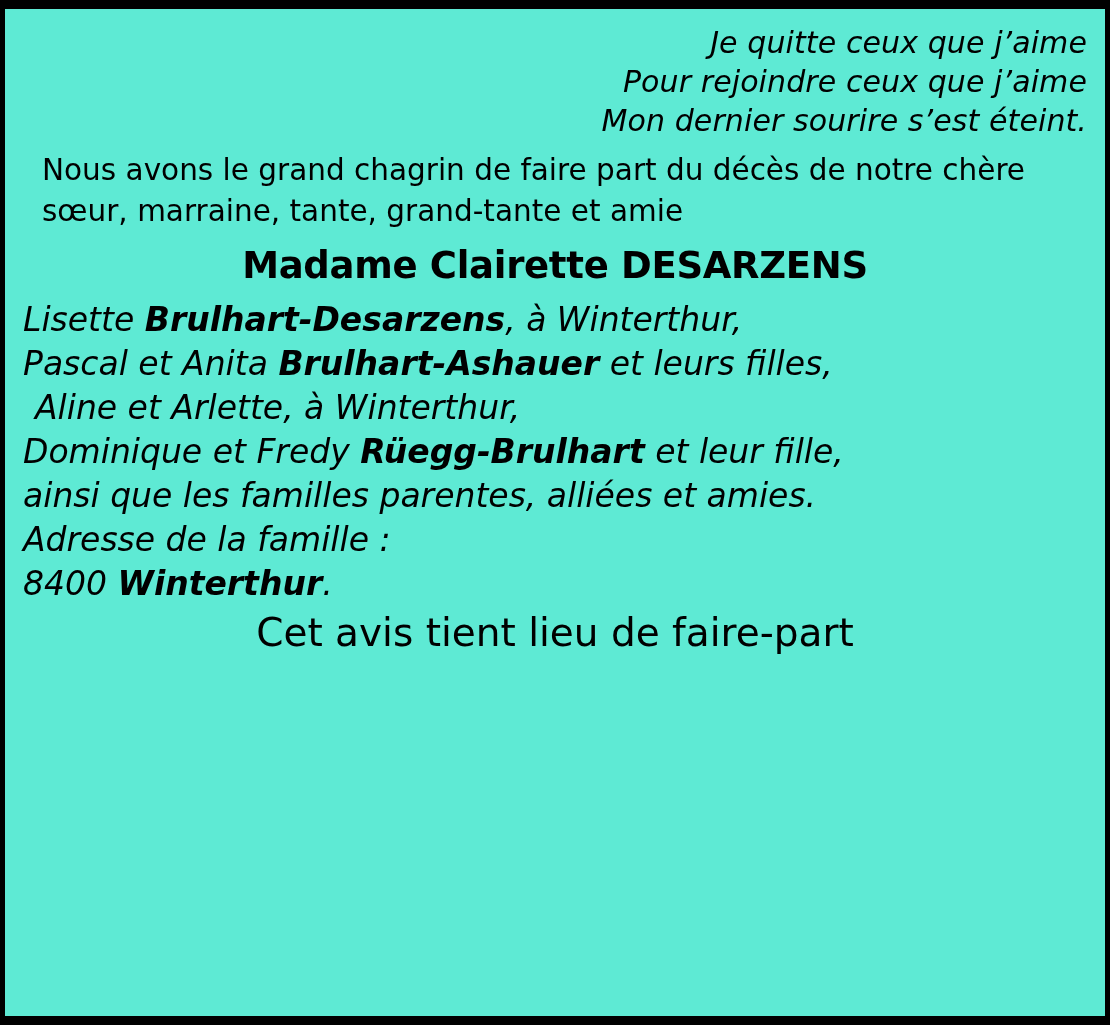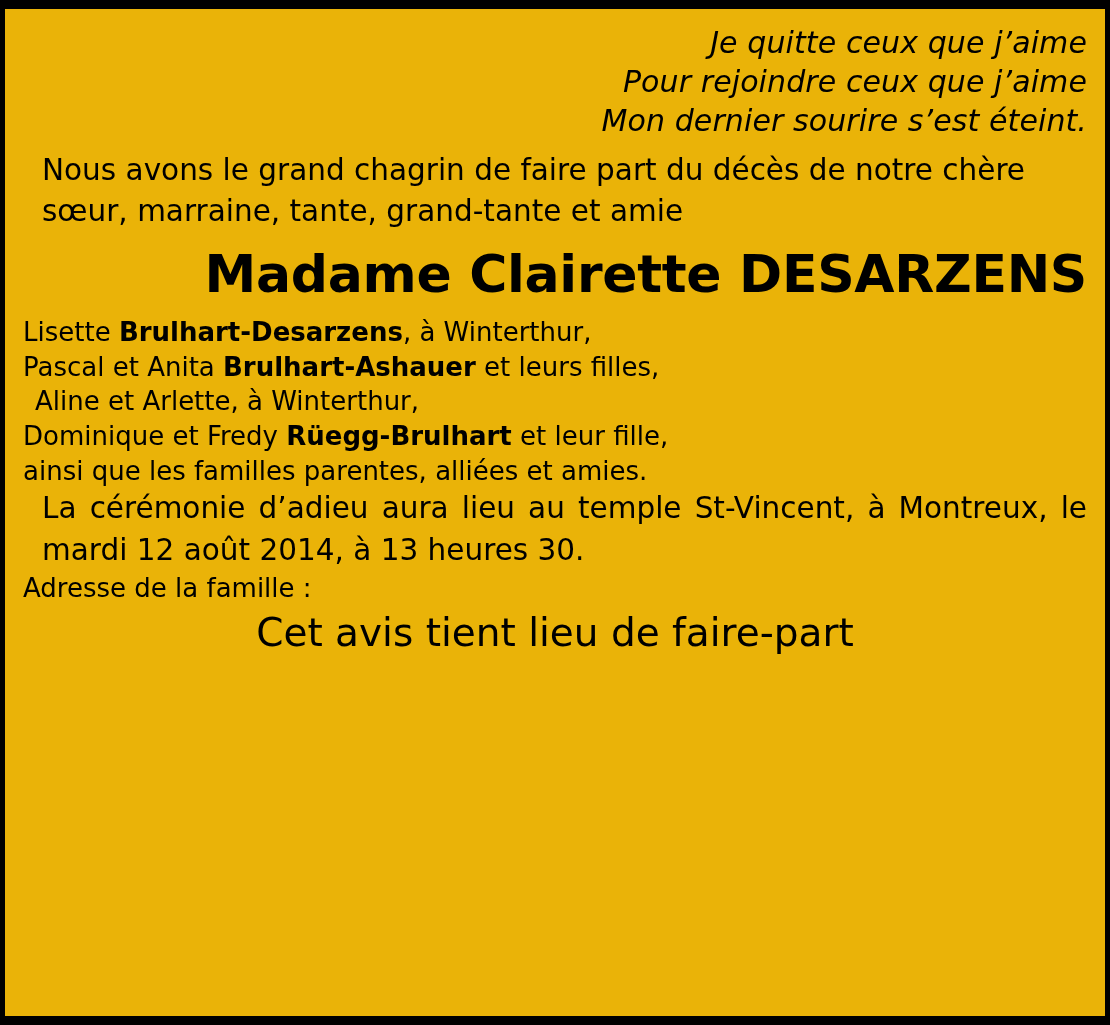--- a/index.html
+++ b/index.html
@@ -7,21 +7,21 @@
     padding: 0;
     background: #ffffff;
   }
   body {
     font-family: "DejaVu Sans", sans-serif;
   }
   .page {
     width: 1110px;
     height: 1025px;
     box-sizing: border-box;
-    background: #eab308;
+    background: #5eead4;
     border-top: 9px solid #000000;
     border-bottom: 9px solid #000000;
     border-left: 5px solid #000000;
     border-right: 5px solid #000000;
     position: relative;
     overflow: hidden;
   }
   .inner {
     padding: 14px 18px 0 18px;
     box-sizing: border-box;
@@ -43,32 +43,33 @@
     font-size: 29.5px;
     line-height: 1.40;
     color: #000;
     margin-left: 19px;
   }
   .para-justify {
     text-align: justify;
     text-align-last: left;
   }
   .name {
-    text-align: right;
+    text-align: center;
     font-weight: bold;
-    font-size: 52px;
+    font-size: 37px;
     line-height: 1.12;
     margin: 12px 0 12px 0;
     letter-spacing: -0.3px;
     white-space: nowrap;
   }
   .lines {
-    font-size: 26px;
+    font-size: 33px;
     line-height: 1.335;
     color: #000;
+    font-style: italic;
   }
   .lines .ln {
     white-space: nowrap;
   }
   .indent {
     padding-left: 12px;
   }
   b, strong {
     font-weight: bold;
   }
@@ -107,22 +108,24 @@
         <span>Aline et Arlette, à Winterthur,</span><b></b><span></span>
       </div>
       <div class="ln">
         <span>Dominique et Fredy </span><b>Rüegg-Brulhart</b><span> et leur fille,</span>
       </div>
       <div class="ln">
         <span>ainsi que les familles parentes, alliées et amies.</span><b></b><span></span>
       </div>
     </div>
 
-    <div class="para para-justify">La cérémonie d’adieu aura lieu au temple St-Vincent, à Montreux, le mardi 12 août 2014, à 13 heures 30.</div>
 
     <div class="lines">
       <div class="ln">Adresse de la famille :</div>
+      <div class="ln">
+        <span>8400 </span><b>Winterthur</b><span>.</span>
+      </div>
     </div>
 
     <div class="closing">Cet avis tient lieu de faire-part</div>
 
   </div>
 </div>
 
 </body></html>

